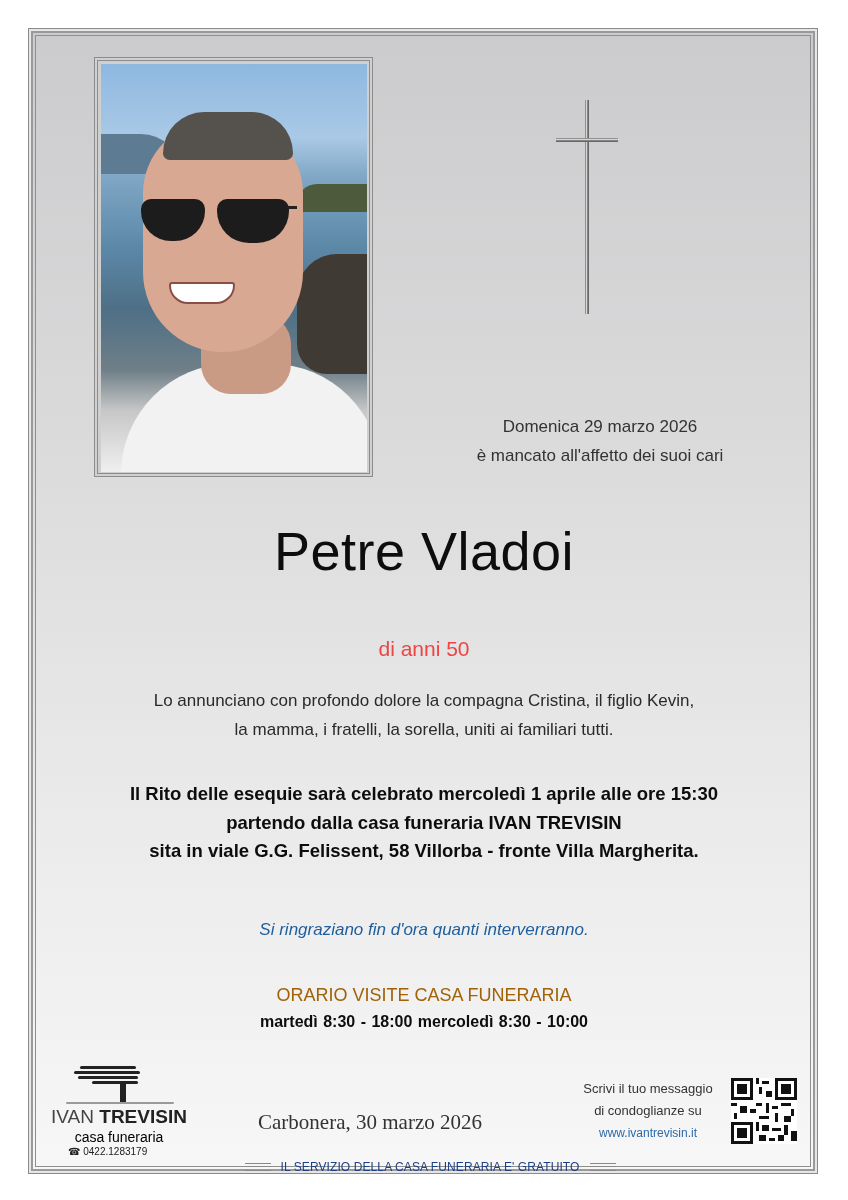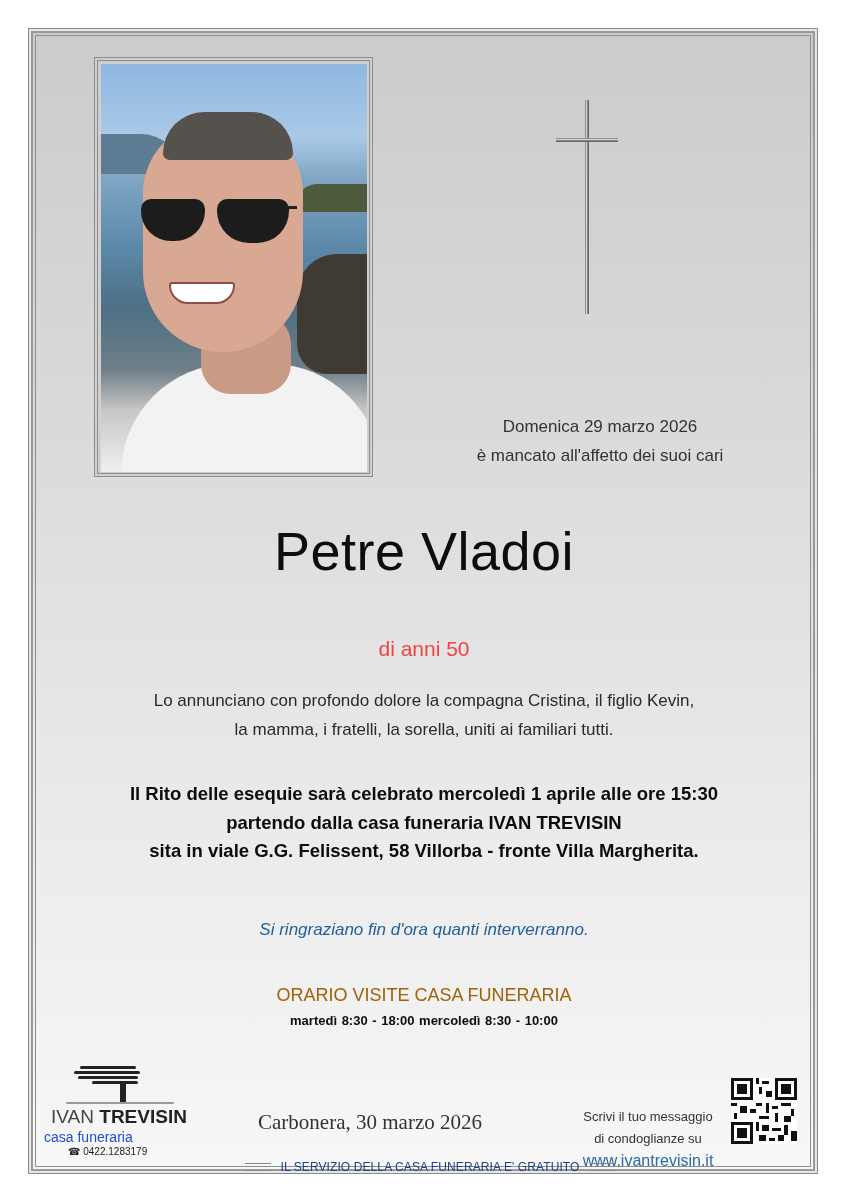--- a/index.html
+++ b/index.html
@@ -47,33 +47,33 @@
     background: linear-gradient(to bottom, #6f6f6f, #dcdcdc 40%, #888 60%, #5a5a5a); }
   .txt { position: absolute; left: 0; width: 848px; text-align: center; }
   .date-line { position:absolute; left:440px; width:320px; text-align:center; top:412px;
     font-size:17px; line-height:29px; color:#333; font-family:"Liberation Sans", sans-serif; }
   .name { top: 520px; font-size: 54px; font-family: "Liberation Sans", sans-serif; color:#0d0d0d; letter-spacing: 0.5px; }
   .age { top: 617px; font-size: 21px; font-family: "Liberation Sans", sans-serif; color:#ef4444;margin-top:20px; }
   .announce { top: 686px; font-size: 17px; line-height: 29px; color:#2a2a2a; font-family:"Liberation Sans", sans-serif; }
   .funeral { top: 780px; font-size: 18.5px; line-height: 28.5px; color:#0d0d0d; font-family:"Liberation Sans", sans-serif; font-weight: 600; text-align: center; }
   .thanks { top: 920px; font-size: 17px; font-style: italic; color:#1f5e9c; font-family:"Liberation Sans", sans-serif; }
   .visits-title { top: 985px; font-size: 18px; color:#a16207; font-family:"Liberation Sans", sans-serif; }
-  .visits-hours { top: 1013px; font-size: 13px; color:#0d0d0d; font-family:"Liberation Sans", sans-serif; font-weight: 600; word-spacing: 1px; }
+  .visits-hours { top: 1013px; font-size: 16px; color:#0d0d0d; font-family:"Liberation Sans", sans-serif; font-weight: 600; word-spacing: 1px; }
   .place-date { position:absolute; left:250px; width:240px; text-align:center; top:1110px; font-size:21px; color:#333; font-family:Liberation Serif, serif; }
   .logo { position:absolute; left:44px; top:1062px; width:150px; height:100px; }
   .logo .wave { position:absolute; left:32px; height:3px; background:#222; border-radius:3px; }
   .logo .trunk { position:absolute; left:76px; top:20px; width:6px; height:22px; background:#222; }
   .logo .ground { position:absolute; left:22px; top:40px; width:108px; height:2px; background:#9a9a9a; border-radius:2px; }
   .logo .brand { position:absolute; left:0; top:44px; width:150px; text-align:center; font-family:"Liberation Sans", sans-serif; font-size:19px; color:#222; }
   .logo .brand b { font-weight: 700; }
   .logo .brand .thin { font-weight: 300; color:#444; }
-  .logo .sub { position:absolute; left:0; top:67px; width:150px; text-align:left; font-family:"Liberation Sans", sans-serif; font-size:14px; color:#1d4ed8; }
+  .logo .sub { position:absolute; left:0; top:67px; width:150px; text-align:center; font-family:"Liberation Sans", sans-serif; font-size:14px; color:#000000; }
   .logo .phone { position:absolute; left:24px; top:84px; font-family:"Liberation Sans", sans-serif; font-size:10px; color:#222; }
-  .condol { position:absolute; left:568px; top:1078px; width:160px; text-align:center; font-family:"Liberation Sans", sans-serif; font-size:13px; line-height:22px; color:#333;margin-top:28px; }
-  .condol .url { color:#2b6aa8; font-size:16px; }
+  .condol { position:absolute; left:568px; top:1078px; width:160px; text-align:center; font-family:"Liberation Sans", sans-serif; font-size:13px; line-height:22px; color:#333; }
+  .condol .url { color:#2b6aa8; font-size:12px; }
   .qr { position:absolute; left:731px; top:1078px; width:66px; height:66px; background:#fff; }
   .free-bar { position:absolute; left:240px; top:1156px; width:380px; height:22px; display:flex; align-items:center; justify-content:center; gap:10px; }
   .free-bar .lines { width:26px; height:6px; border-top:1px solid #888; border-bottom:1px solid #888; position:relative; }
   .free-bar .lines::after { content:""; position:absolute; left:0; right:0; top:2px; height:1px; background:#888; }
   .free-bar .label { font-family:"Liberation Sans", sans-serif; font-size:12px; color:#1d3f84; letter-spacing:0.1px; }
 </style>
 </head>
 <body>
 
 <div class="frame"></div>

